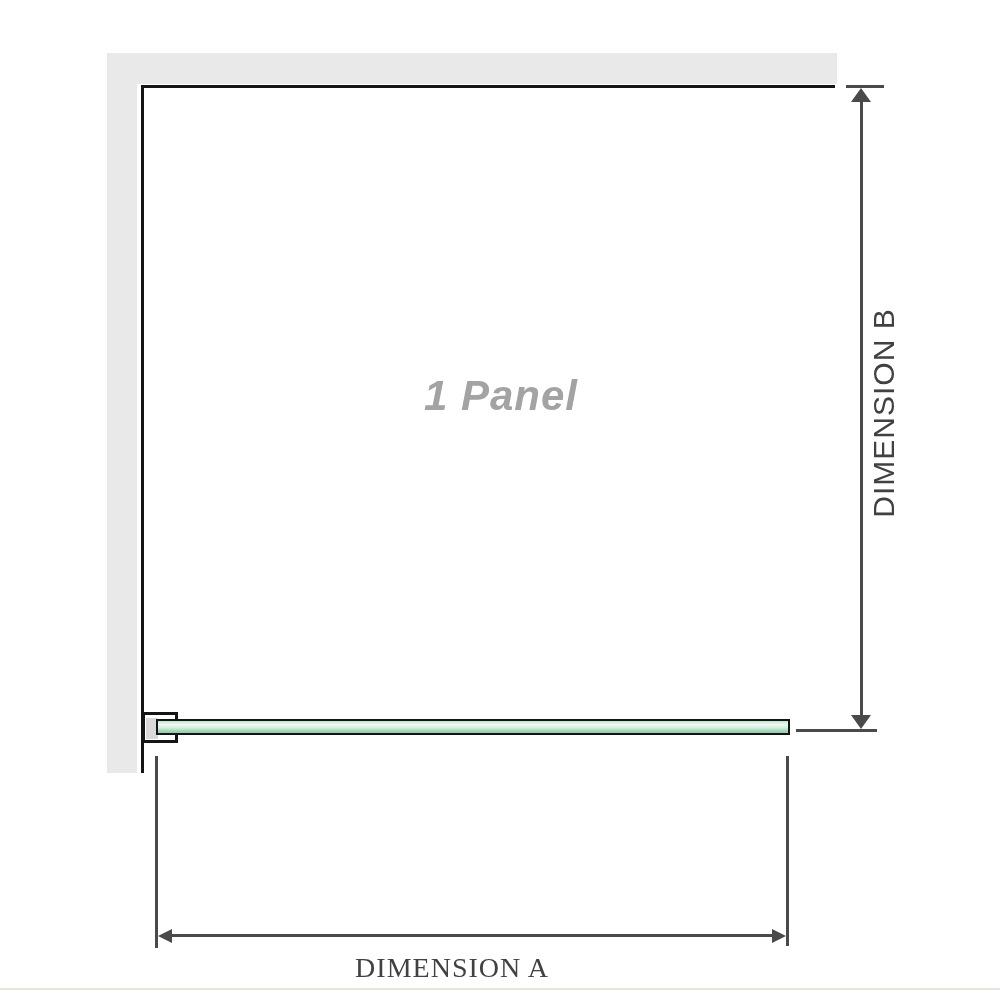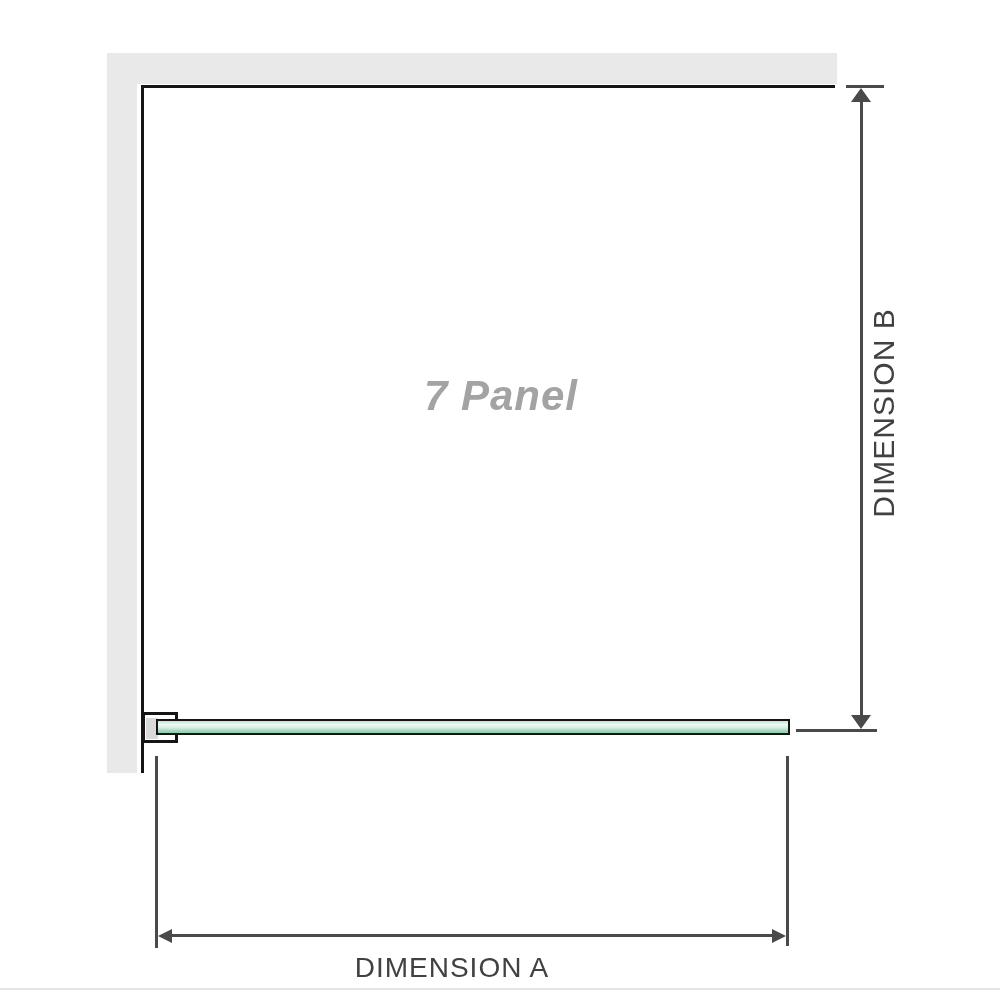--- a/index.html
+++ b/index.html
@@ -102,20 +102,21 @@
     border-left: 14px solid var(--dimension-line, #4a4a4a);
   }
   #dim-a-label {
     left: 452px; top: 968px;
     transform: translate(-50%, -50%);
     white-space: nowrap;
     font-size: 28px;
     letter-spacing: 1px;
     color: var(--label-text, #414141);
     z-index: 7;
+    font-family: Liberation Serif, serif;
   }
 
   
   #panel-label {
     left: 501px; top: 396px;
     transform: translate(-50%, -50%);
     white-space: nowrap;
     font-style: italic;
     font-weight: 700;
     font-size: 42px;
@@ -134,21 +135,21 @@
 <body>
 
 <div id="canvas">
 
   <div class="abs wall" id="wall-top"></div>
   <div class="abs wall" id="wall-left"></div>
 
   <div class="abs frame" id="frame-top"></div>
   <div class="abs frame" id="frame-left"></div>
 
-  <div class="abs" id="panel-label">7 Panel</div>
+  <div class="abs" id="panel-label">1 Panel</div>
 
   <div class="abs" id="bracket"></div>
   <div class="abs" id="bracket-pad"></div>
 
   <div class="abs" id="glass-bar"></div>
 
   <div class="abs dline" id="dim-b-tick-top"></div>
   <div class="abs dline" id="dim-b-tick-bottom"></div>
   <div class="abs dline" id="dim-b-line"></div>
   <div class="abs tri" id="dim-b-arrow-top"></div>

